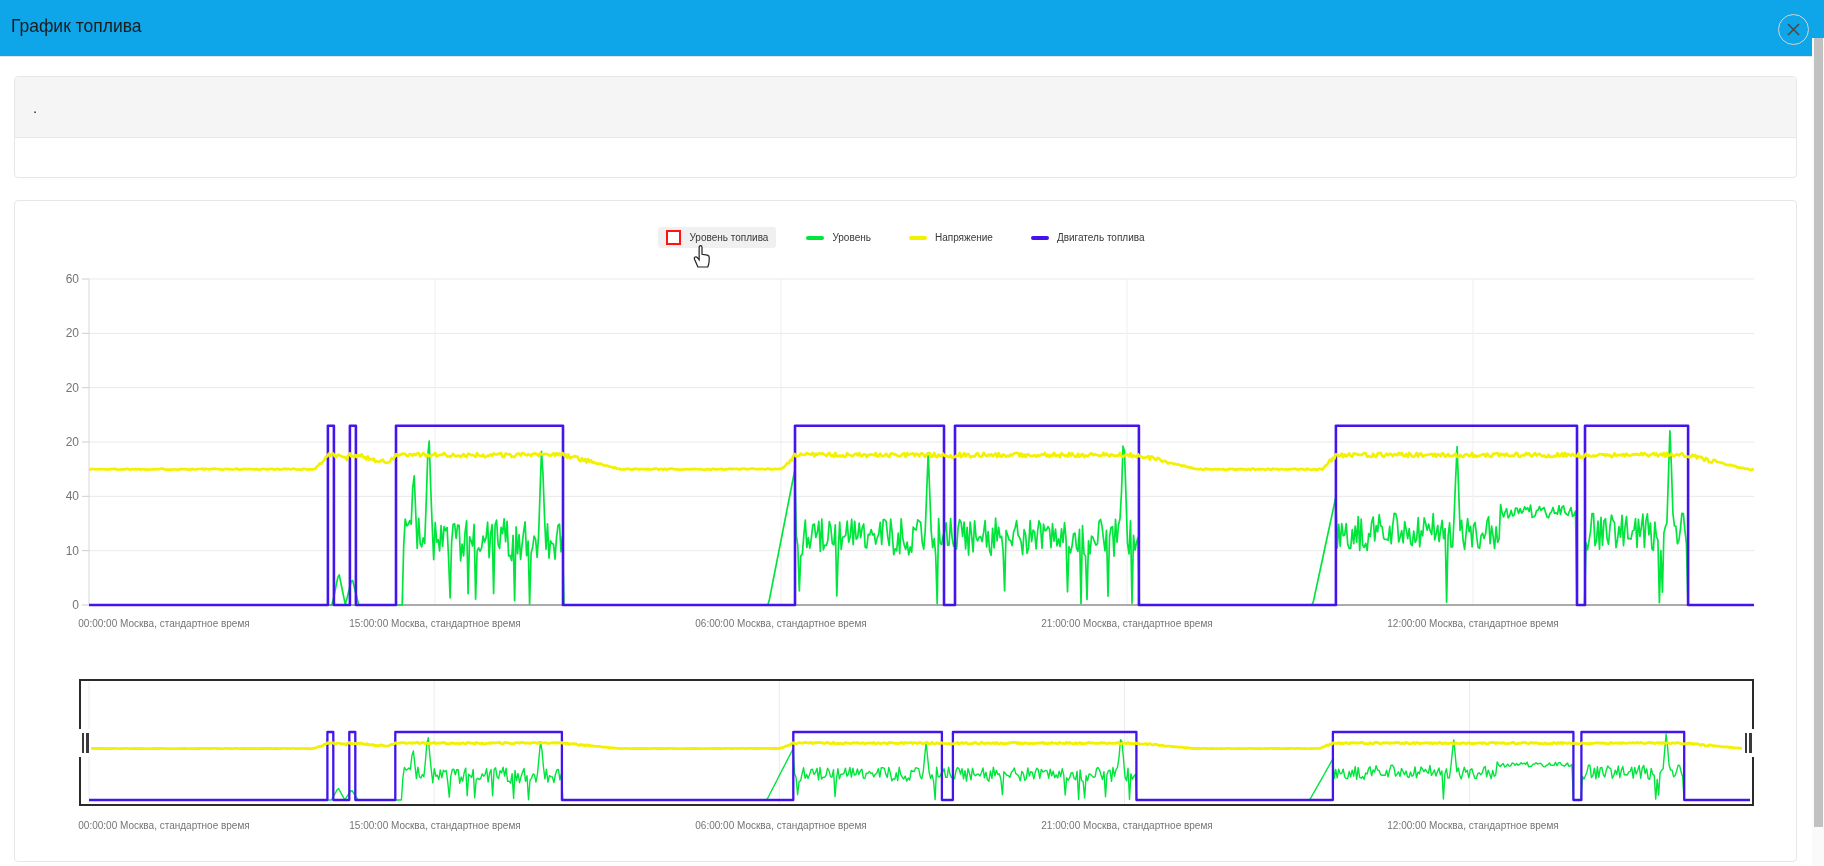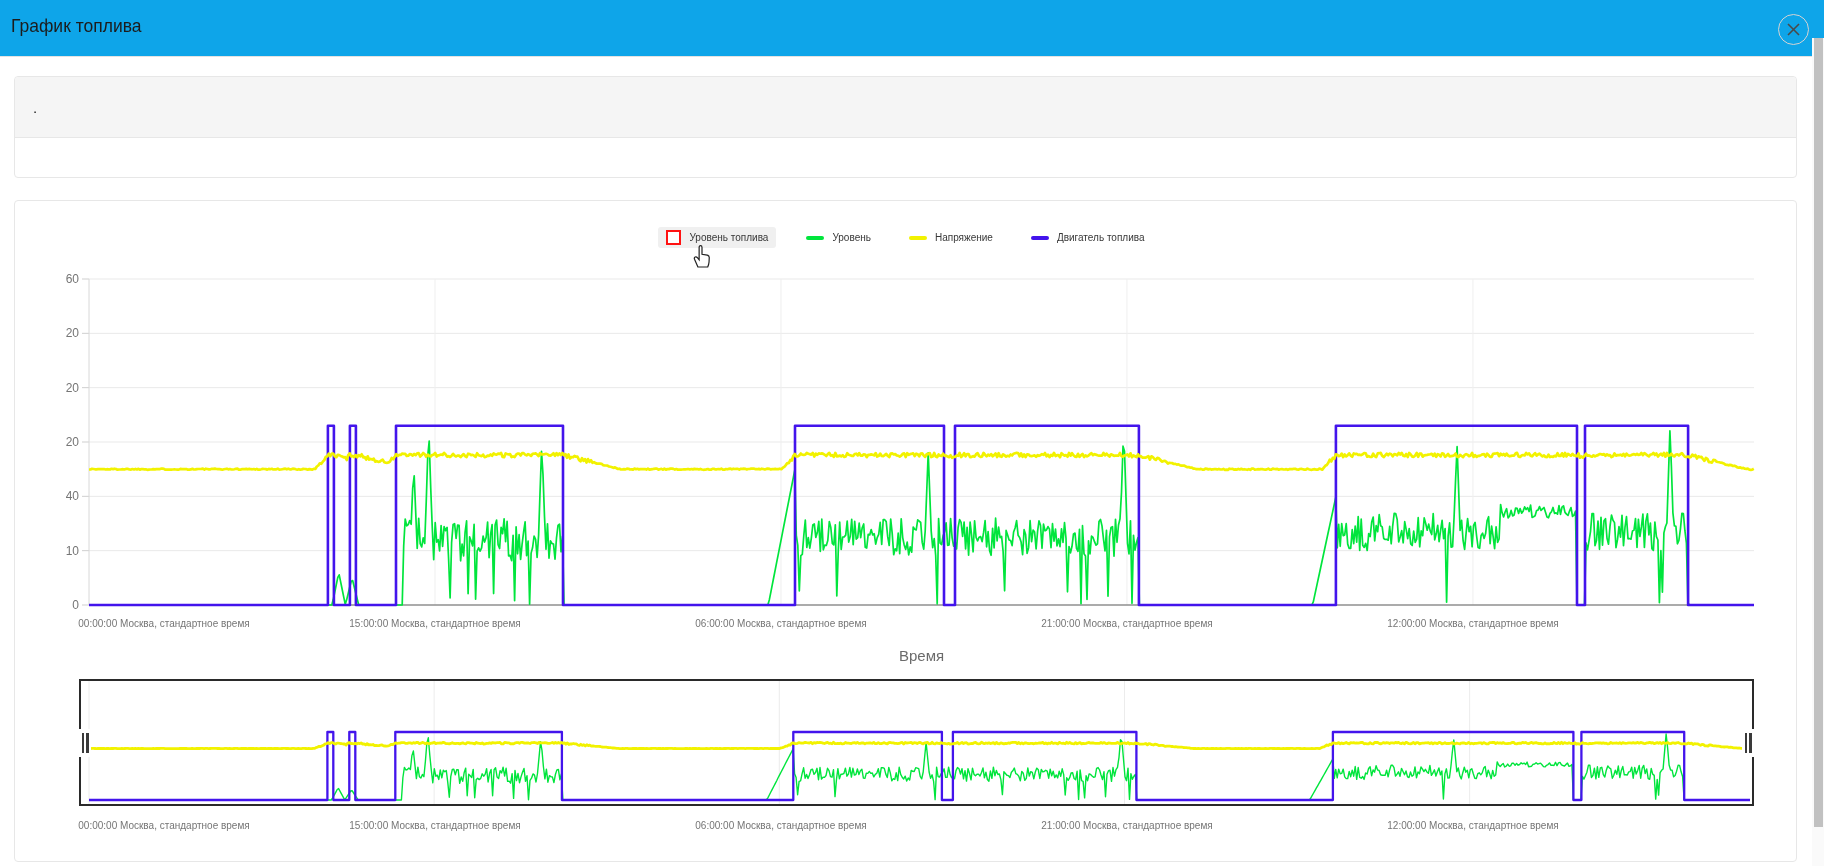--- a/index.html
+++ b/index.html
@@ -128,21 +128,20 @@
         <polyline fill="none" stroke="#4314ec" stroke-width="2.6" stroke-linejoin="round" points="0.0,334.0 238.9,334.0 238.9,154.7 244.9,154.7 244.9,334.0 260.9,334.0 260.9,154.7 266.9,154.7 266.9,334.0 307.0,334.0 307.0,154.7 474.0,154.7 474.0,334.0 706.0,334.0 706.0,154.7 855.0,154.7 855.0,334.0 866.0,334.0 866.0,154.7 1049.9,154.7 1049.9,334.0 1246.9,334.0 1246.9,154.7 1488.0,154.7 1488.0,334.0 1496.0,334.0 1496.0,154.7 1599.1,154.7 1599.1,334.0 1665.0,334.0"></polyline>
         <polyline fill="none" stroke="#f2f200" stroke-width="2.7" stroke-linejoin="round" points="0.0,198.5 1.5,198.5 3.0,197.8 4.5,198.0 6.0,198.3 7.5,198.3 9.0,198.1 10.5,198.1 12.0,198.1 13.5,198.1 15.0,198.0 16.5,198.5 18.0,198.2 19.5,198.3 21.0,198.5 22.5,197.8 24.0,198.1 25.5,197.7 27.0,198.0 28.5,198.7 30.0,198.5 31.5,198.5 33.0,198.2 34.5,198.4 36.0,198.3 37.5,197.9 39.0,197.9 40.5,198.5 42.0,198.6 43.5,198.0 45.0,198.5 46.5,197.9 48.0,198.5 49.5,197.8 50.9,198.7 52.4,198.1 53.9,198.2 55.4,198.3 56.9,198.4 58.4,198.8 59.9,198.6 61.4,198.5 62.9,198.4 64.4,198.1 65.9,198.4 67.4,198.1 68.9,198.2 70.4,198.2 71.9,197.7 73.4,197.6 74.9,197.9 76.4,198.7 77.9,198.6 79.4,198.5 80.9,198.6 82.4,198.6 83.9,198.5 85.4,198.4 86.9,198.5 88.4,198.6 89.9,198.6 91.4,197.9 92.9,198.1 94.4,198.1 95.9,198.0 97.4,198.1 98.9,198.7 100.4,198.6 101.9,198.4 103.4,197.8 104.9,198.5 106.4,198.4 107.9,198.1 109.4,198.0 110.9,198.0 112.4,197.9 113.9,197.7 115.4,198.6 116.9,197.7 118.4,198.0 119.9,198.4 121.4,198.3 122.9,197.8 124.4,197.8 125.9,197.6 127.4,198.0 128.9,198.1 130.4,198.2 131.9,198.4 133.4,198.7 134.9,198.3 136.4,198.0 137.9,197.7 139.4,198.4 140.9,198.0 142.4,198.5 143.9,198.5 145.4,198.2 146.9,197.8 148.4,197.7 149.8,198.7 151.3,198.7 152.8,198.2 154.3,198.0 155.8,198.1 157.3,197.9 158.8,198.3 160.3,197.9 161.8,198.2 163.3,198.3 164.8,198.0 166.3,198.6 167.8,197.9 169.3,198.7 170.8,198.6 172.3,198.3 173.8,197.9 175.3,198.0 176.8,198.1 178.3,198.6 179.8,197.9 181.3,198.2 182.8,197.8 184.3,198.5 185.8,198.3 187.3,198.3 188.8,197.7 190.3,198.6 191.8,198.5 193.3,198.2 194.8,197.9 196.3,197.7 197.8,198.3 199.3,197.7 200.8,198.3 202.3,198.3 203.8,197.7 205.3,197.8 206.8,198.3 208.3,198.7 209.8,198.2 211.3,198.6 212.8,198.4 214.3,197.9 215.8,198.0 217.3,198.2 218.8,198.7 220.3,198.1 221.8,198.4 223.3,198.7 224.8,197.8 226.3,198.0 227.8,195.5 229.3,194.5 230.8,192.3 232.3,192.8 233.8,190.7 235.3,189.1 236.8,185.7 238.3,185.4 239.8,182.6 241.3,185.0 242.8,182.6 244.3,182.5 245.8,185.4 247.3,186.2 248.8,183.8 250.2,184.1 251.7,184.9 253.2,185.5 254.7,186.4 256.2,186.1 257.7,189.0 259.2,184.2 260.7,182.4 262.2,185.5 263.7,184.9 265.2,186.1 266.7,184.1 268.2,186.3 269.7,184.1 271.2,185.3 272.7,183.3 274.2,186.4 275.7,186.0 277.2,188.6 278.7,185.3 280.2,188.6 281.7,187.9 283.2,188.6 284.7,187.6 286.2,190.6 287.7,190.1 289.2,190.8 290.7,190.6 292.2,189.5 293.7,188.6 295.2,191.2 296.7,191.6 298.2,191.8 299.7,191.4 301.2,190.3 302.7,187.0 304.2,188.2 305.7,185.8 307.2,183.1 308.7,185.0 310.2,183.9 311.7,183.9 313.2,182.6 314.7,182.8 316.2,182.9 317.7,184.8 319.2,184.7 320.7,183.2 322.2,183.4 323.7,184.6 325.2,183.0 326.7,184.1 328.2,182.4 329.7,182.2 331.2,185.5 332.7,184.1 334.2,182.0 335.7,183.2 337.2,185.8 338.7,183.6 340.2,185.0 341.7,185.5 343.2,184.0 344.7,183.6 346.2,181.9 347.7,185.6 349.2,184.3 350.6,184.1 352.1,183.5 353.6,183.9 355.1,181.9 356.6,183.4 358.1,185.6 359.6,185.2 361.1,186.0 362.6,184.7 364.1,182.9 365.6,184.6 367.1,185.5 368.6,184.5 370.1,184.7 371.6,186.1 373.1,184.5 374.6,183.1 376.1,185.1 377.6,186.0 379.1,182.7 380.6,183.0 382.1,184.1 383.6,183.8 385.1,184.7 386.6,185.9 388.1,182.2 389.6,184.2 391.1,184.7 392.6,185.2 394.1,183.6 395.6,186.2 397.1,185.8 398.6,184.6 400.1,184.8 401.6,183.4 403.1,184.8 404.6,182.5 406.1,183.4 407.6,183.6 409.1,182.7 410.6,182.9 412.1,182.0 413.6,186.0 415.1,186.2 416.6,182.5 418.1,183.0 419.6,183.4 421.1,183.2 422.6,186.0 424.1,185.4 425.6,186.1 427.1,183.7 428.6,182.7 430.1,182.6 431.6,184.5 433.1,182.2 434.6,182.1 436.1,183.6 437.6,184.3 439.1,183.2 440.6,183.8 442.1,184.9 443.6,182.9 445.1,182.7 446.6,182.4 448.1,183.5 449.6,185.1 451.0,182.2 452.5,183.3 454.0,183.3 455.5,183.1 457.0,182.8 458.5,183.2 460.0,184.4 461.5,184.7 463.0,183.6 464.5,182.3 466.0,184.8 467.5,182.1 469.0,184.2 470.5,182.4 472.0,184.1 473.5,182.0 475.0,184.4 476.5,183.2 478.0,186.8 479.5,183.5 481.0,187.6 482.5,186.0 484.0,186.3 485.5,184.9 487.0,185.7 488.5,185.7 490.0,188.9 491.5,190.3 493.0,187.2 494.5,189.9 496.0,188.1 497.5,191.5 499.0,188.1 500.5,190.8 502.0,189.3 503.5,191.8 505.0,191.1 506.5,192.1 508.0,192.6 509.5,192.7 511.0,192.6 512.5,192.8 514.0,194.1 515.5,194.5 517.0,194.5 518.5,194.6 520.0,195.5 521.5,195.8 523.0,196.2 524.5,196.9 526.0,196.4 527.5,197.2 529.0,198.0 530.5,197.7 532.0,198.5 533.5,198.4 535.0,198.2 536.5,198.4 538.0,197.7 539.5,197.8 541.0,198.5 542.5,198.4 544.0,198.7 545.5,197.6 547.0,198.2 548.5,197.8 549.9,198.4 551.4,198.1 552.9,198.2 554.4,198.2 555.9,198.0 557.4,198.6 558.9,197.7 560.4,198.7 561.9,198.4 563.4,198.2 564.9,197.8 566.4,197.7 567.9,197.7 569.4,198.6 570.9,198.2 572.4,197.8 573.9,198.7 575.4,197.6 576.9,198.6 578.4,198.1 579.9,198.1 581.4,197.6 582.9,197.6 584.4,197.9 585.9,198.6 587.4,198.0 588.9,198.7 590.4,198.5 591.9,198.7 593.4,198.5 594.9,198.4 596.4,198.3 597.9,198.2 599.4,198.0 600.9,198.5 602.4,198.0 603.9,198.4 605.4,197.9 606.9,198.1 608.4,198.0 609.9,198.5 611.4,197.9 612.9,198.5 614.4,198.8 615.9,198.7 617.4,198.4 618.9,198.0 620.4,198.7 621.9,198.7 623.4,197.9 624.9,197.8 626.4,198.4 627.9,198.3 629.4,198.0 630.9,198.3 632.4,197.7 633.9,198.6 635.4,198.7 636.9,198.0 638.4,198.3 639.9,197.9 641.4,197.6 642.9,198.3 644.4,197.7 645.9,198.0 647.4,197.8 648.9,197.9 650.3,198.6 651.8,197.8 653.3,197.8 654.8,197.7 656.3,197.8 657.8,198.4 659.3,198.0 660.8,197.9 662.3,197.7 663.8,197.7 665.3,197.7 666.8,198.2 668.3,198.2 669.8,197.9 671.3,198.4 672.8,197.7 674.3,198.0 675.8,198.5 677.3,197.9 678.8,197.6 680.3,197.8 681.8,198.4 683.3,198.2 684.8,198.1 686.3,197.9 687.8,198.2 689.3,198.1 690.8,197.7 692.3,198.2 693.8,196.7 695.3,195.9 696.8,194.1 698.3,192.0 699.8,192.1 701.3,189.0 702.8,189.5 704.3,184.8 705.8,183.0 707.3,185.5 708.8,185.3 710.3,184.4 711.8,182.5 713.3,183.7 714.8,183.9 716.3,183.7 717.8,182.0 719.3,182.8 720.8,183.1 722.3,183.6 723.8,181.9 725.3,185.5 726.8,182.6 728.3,183.9 729.8,182.4 731.3,182.7 732.8,182.4 734.3,182.9 735.8,183.8 737.3,185.0 738.8,183.1 740.3,181.9 741.8,184.6 743.3,184.2 744.8,185.9 746.3,181.9 747.8,185.4 749.3,185.2 750.7,184.5 752.2,185.4 753.7,184.2 755.2,186.0 756.7,185.5 758.2,182.2 759.7,183.8 761.2,184.2 762.7,184.8 764.2,184.9 765.7,183.0 767.2,182.7 768.7,184.4 770.2,182.1 771.7,184.7 773.2,184.6 774.7,183.4 776.2,183.5 777.7,186.2 779.2,183.8 780.7,183.9 782.2,183.4 783.7,183.7 785.2,184.4 786.7,182.1 788.2,185.6 789.7,184.9 791.2,182.6 792.7,184.9 794.2,185.1 795.7,184.1 797.2,182.9 798.7,184.8 800.2,186.1 801.7,182.6 803.2,182.4 804.7,183.5 806.2,183.0 807.7,184.4 809.2,184.7 810.7,185.6 812.2,184.6 813.7,182.8 815.2,182.4 816.7,186.1 818.2,182.2 819.7,183.9 821.2,183.1 822.7,182.7 824.2,182.3 825.7,185.0 827.2,182.7 828.7,183.2 830.2,185.3 831.7,182.6 833.2,182.4 834.7,184.5 836.2,185.9 837.7,183.2 839.2,183.1 840.7,182.1 842.2,186.0 843.7,185.5 845.2,181.9 846.7,185.6 848.2,186.2 849.6,183.5 851.1,184.7 852.6,184.9 854.1,182.7 855.6,184.8 857.1,184.7 858.6,185.6 860.1,186.2 861.6,184.3 863.1,186.9 864.6,185.9 866.1,186.0 867.6,184.5 869.1,184.8 870.6,182.0 872.1,186.1 873.6,184.5 875.1,182.2 876.6,185.3 878.1,183.1 879.6,183.0 881.1,186.2 882.6,185.9 884.1,185.1 885.6,185.6 887.1,183.2 888.6,182.2 890.1,185.0 891.6,186.0 893.1,185.4 894.6,181.9 896.1,183.9 897.6,185.4 899.1,183.7 900.6,184.7 902.1,183.1 903.6,185.3 905.1,184.1 906.6,182.5 908.1,186.0 909.6,182.2 911.1,185.3 912.6,185.8 914.1,183.3 915.6,184.4 917.1,185.6 918.6,184.8 920.1,185.3 921.6,183.5 923.1,184.5 924.6,182.7 926.1,182.2 927.6,181.9 929.1,182.0 930.6,185.3 932.1,182.4 933.6,185.8 935.1,183.5 936.6,186.1 938.1,183.3 939.6,183.6 941.1,185.0 942.6,185.2 944.1,184.8 945.6,184.4 947.1,185.9 948.6,184.1 950.0,184.8 951.5,184.2 953.0,183.2 954.5,183.8 956.0,182.0 957.5,185.3 959.0,183.7 960.5,186.1 962.0,184.0 963.5,184.9 965.0,181.9 966.5,185.0 968.0,184.2 969.5,184.2 971.0,186.2 972.5,182.2 974.0,183.7 975.5,184.7 977.0,184.1 978.5,185.7 980.0,181.9 981.5,184.7 983.0,182.2 984.5,184.3 986.0,185.6 987.5,185.9 989.0,182.8 990.5,185.9 992.0,184.3 993.5,182.9 995.0,186.0 996.5,184.4 998.0,185.4 999.5,184.6 1001.0,183.2 1002.5,182.2 1004.0,184.2 1005.5,183.2 1007.0,183.6 1008.5,184.3 1010.0,184.6 1011.5,184.6 1013.0,184.6 1014.5,182.0 1016.0,184.4 1017.5,182.6 1019.0,184.3 1020.5,185.6 1022.0,183.3 1023.5,184.0 1025.0,184.8 1026.5,184.7 1028.0,184.7 1029.5,184.6 1031.0,182.0 1032.5,185.1 1034.0,185.8 1035.5,184.5 1037.0,184.1 1038.5,183.5 1040.0,185.5 1041.5,182.3 1043.0,186.2 1044.5,184.4 1046.0,185.2 1047.5,186.0 1049.0,183.3 1050.4,185.4 1051.9,185.1 1053.4,186.7 1054.9,186.5 1056.4,186.7 1057.9,186.0 1059.4,185.1 1060.9,188.6 1062.4,185.3 1063.9,186.1 1065.4,188.0 1066.9,188.9 1068.4,186.9 1069.9,187.3 1071.4,189.0 1072.9,190.7 1074.4,190.1 1075.9,189.8 1077.4,190.9 1078.9,192.6 1080.4,191.8 1081.9,192.0 1083.4,192.2 1084.9,193.0 1086.4,192.9 1087.9,193.6 1089.4,193.3 1090.9,194.2 1092.4,194.7 1093.9,194.5 1095.4,194.6 1096.9,195.6 1098.4,196.2 1099.9,196.1 1101.4,196.7 1102.9,196.6 1104.4,197.7 1105.9,197.7 1107.4,198.1 1108.9,198.0 1110.4,198.3 1111.9,197.9 1113.4,198.6 1114.9,198.7 1116.4,197.6 1117.9,197.9 1119.4,198.4 1120.9,198.0 1122.4,198.6 1123.9,198.3 1125.4,198.2 1126.9,198.1 1128.4,198.5 1129.9,197.9 1131.4,198.5 1132.9,198.5 1134.4,197.9 1135.9,198.8 1137.4,198.7 1138.9,198.8 1140.4,197.7 1141.9,198.0 1143.4,197.8 1144.9,198.6 1146.4,198.4 1147.9,198.7 1149.3,197.9 1150.8,198.5 1152.3,197.8 1153.8,198.5 1155.3,198.2 1156.8,198.5 1158.3,198.8 1159.8,198.1 1161.3,198.8 1162.8,197.7 1164.3,197.7 1165.8,198.6 1167.3,198.5 1168.8,198.2 1170.3,198.4 1171.8,198.1 1173.3,198.1 1174.8,198.5 1176.3,198.7 1177.8,198.4 1179.3,197.7 1180.8,198.6 1182.3,198.6 1183.8,197.6 1185.3,198.0 1186.8,198.1 1188.3,197.9 1189.8,198.7 1191.3,198.3 1192.8,198.0 1194.3,198.4 1195.8,198.5 1197.3,198.1 1198.8,198.8 1200.3,198.2 1201.8,198.0 1203.3,198.2 1204.8,197.8 1206.3,197.8 1207.8,198.5 1209.3,198.7 1210.8,198.0 1212.3,197.9 1213.8,198.2 1215.3,198.6 1216.8,198.6 1218.3,197.6 1219.8,198.3 1221.3,198.6 1222.8,198.8 1224.3,198.4 1225.8,198.2 1227.3,198.6 1228.8,198.6 1230.3,197.6 1231.8,198.0 1233.3,198.7 1234.8,196.6 1236.3,194.8 1237.8,194.0 1239.3,191.8 1240.8,188.6 1242.3,190.5 1243.8,186.8 1245.3,187.9 1246.8,183.3 1248.3,183.7 1249.7,185.1 1251.2,184.8 1252.7,182.6 1254.2,186.1 1255.7,183.5 1257.2,185.4 1258.7,184.2 1260.2,182.4 1261.7,184.6 1263.2,185.7 1264.7,182.5 1266.2,183.1 1267.7,182.8 1269.2,183.8 1270.7,183.7 1272.2,184.1 1273.7,183.3 1275.2,182.0 1276.7,182.4 1278.2,185.7 1279.7,185.0 1281.2,186.0 1282.7,185.8 1284.2,182.7 1285.7,185.2 1287.2,186.1 1288.7,182.4 1290.2,182.2 1291.7,181.9 1293.2,184.8 1294.7,186.1 1296.2,184.3 1297.7,182.7 1299.2,184.2 1300.7,182.6 1302.2,183.3 1303.7,185.3 1305.2,183.2 1306.7,183.4 1308.2,184.3 1309.7,182.0 1311.2,183.5 1312.7,182.0 1314.2,184.7 1315.7,185.2 1317.2,183.0 1318.7,186.0 1320.2,181.9 1321.7,183.4 1323.2,185.6 1324.7,185.8 1326.2,184.5 1327.7,182.0 1329.2,185.8 1330.7,182.6 1332.2,182.7 1333.7,185.7 1335.2,184.3 1336.7,184.1 1338.2,183.9 1339.7,183.5 1341.2,183.3 1342.7,182.8 1344.2,184.9 1345.7,182.7 1347.2,185.9 1348.7,183.2 1350.1,183.8 1351.6,185.4 1353.1,182.4 1354.6,182.8 1356.1,185.8 1357.6,184.7 1359.1,183.0 1360.6,185.4 1362.1,185.1 1363.6,184.9 1365.1,184.3 1366.6,182.5 1368.1,185.8 1369.6,185.9 1371.1,183.9 1372.6,185.0 1374.1,186.1 1375.6,183.9 1377.1,183.2 1378.6,183.7 1380.1,185.2 1381.6,184.5 1383.1,182.0 1384.6,185.9 1386.1,184.1 1387.6,185.8 1389.1,184.8 1390.6,184.8 1392.1,184.1 1393.6,183.3 1395.1,183.2 1396.6,185.5 1398.1,182.7 1399.6,184.2 1401.1,186.0 1402.6,185.8 1404.1,182.8 1405.6,182.6 1407.1,182.5 1408.6,182.1 1410.1,185.2 1411.6,182.7 1413.1,184.1 1414.6,183.0 1416.1,184.7 1417.6,182.6 1419.1,184.6 1420.6,185.3 1422.1,184.9 1423.6,184.5 1425.1,184.6 1426.6,182.4 1428.1,181.9 1429.6,185.5 1431.1,186.0 1432.6,184.6 1434.1,184.0 1435.6,184.5 1437.1,182.0 1438.6,183.4 1440.1,182.4 1441.6,184.7 1443.1,185.4 1444.6,183.7 1446.1,182.1 1447.6,184.6 1449.0,183.5 1450.5,182.6 1452.0,184.2 1453.5,185.4 1455.0,184.4 1456.5,186.0 1458.0,186.1 1459.5,183.6 1461.0,186.1 1462.5,185.5 1464.0,185.9 1465.5,184.8 1467.0,185.4 1468.5,182.2 1470.0,184.8 1471.5,185.0 1473.0,182.3 1474.5,185.5 1476.0,181.9 1477.5,185.4 1479.0,182.9 1480.5,183.9 1482.0,184.7 1483.5,182.9 1485.0,184.5 1486.5,184.7 1488.0,185.3 1489.5,182.5 1491.0,186.7 1492.5,185.4 1494.0,186.7 1495.5,185.0 1497.0,182.7 1498.5,184.7 1500.0,184.4 1501.5,185.2 1503.0,185.7 1504.5,184.3 1506.0,185.4 1507.5,184.6 1509.0,184.1 1510.5,183.1 1512.0,183.2 1513.5,183.6 1515.0,183.1 1516.5,184.8 1518.0,183.3 1519.5,184.4 1521.0,184.1 1522.5,186.1 1524.0,185.4 1525.5,182.4 1527.0,184.6 1528.5,184.1 1530.0,184.1 1531.5,183.7 1533.0,184.7 1534.5,182.9 1536.0,185.4 1537.5,182.6 1539.0,184.2 1540.5,184.6 1542.0,184.2 1543.5,183.5 1545.0,183.1 1546.5,183.9 1548.0,182.8 1549.4,183.9 1550.9,183.7 1552.4,182.0 1553.9,184.1 1555.4,182.2 1556.9,183.2 1558.4,184.4 1559.9,185.4 1561.4,183.5 1562.9,183.4 1564.4,181.9 1565.9,184.0 1567.4,182.5 1568.9,185.5 1570.4,183.9 1571.9,182.7 1573.4,184.5 1574.9,182.0 1576.4,185.7 1577.9,182.0 1579.4,184.8 1580.9,184.3 1582.4,182.7 1583.9,184.8 1585.4,185.4 1586.9,183.5 1588.4,183.4 1589.9,184.5 1591.4,183.2 1592.9,182.2 1594.4,184.1 1595.9,185.8 1597.4,186.1 1598.9,185.5 1600.4,186.4 1601.9,185.9 1603.4,183.6 1604.9,185.2 1606.4,184.0 1607.9,187.6 1609.4,185.3 1610.9,186.1 1612.4,185.8 1613.9,188.0 1615.4,189.8 1616.9,187.0 1618.4,187.9 1619.9,191.1 1621.4,191.2 1622.9,191.6 1624.4,188.9 1625.9,189.0 1627.4,190.6 1628.9,191.0 1630.4,191.3 1631.9,191.7 1633.4,191.9 1634.9,192.5 1636.4,193.6 1637.9,193.8 1639.4,194.3 1640.9,193.9 1642.4,194.1 1643.9,195.0 1645.4,194.7 1646.9,195.3 1648.4,196.4 1649.8,196.6 1651.3,196.4 1652.8,197.2 1654.3,196.9 1655.8,197.7 1657.3,197.8 1658.8,197.7 1660.3,198.6 1661.8,198.8 1663.3,198.6 1664.8,197.8"></polyline>
       </svg>
 
     <div class="xlab" style="left:-1px;top:414px">00:00:00 Москва, стандартное время</div>
     <div class="xlab" style="left:270px;top:414px">15:00:00 Москва, стандартное время</div>
     <div class="xlab" style="left:616px;top:414px">06:00:00 Москва, стандартное время</div>
     <div class="xlab" style="left:962px;top:414px">21:00:00 Москва, стандартное время</div>
     <div class="xlab" style="left:1308px;top:414px">12:00:00 Москва, стандартное время</div>
 
-    <div class="xtitle">Время</div>
 
     <div class="navframe">
       <svg id="navsvg" width="1671" height="123">
           <line x1="8" x2="8" y1="0" y2="123" stroke="#ececec"></line>
           <line x1="353.1558" x2="353.1558" y1="0" y2="123" stroke="#ececec"></line>
           <line x1="698.3116" x2="698.3116" y1="0" y2="123" stroke="#ececec"></line>
           <line x1="1043.4674" x2="1043.4674" y1="0" y2="123" stroke="#ececec"></line>
           <line x1="1388.6232" x2="1388.6232" y1="0" y2="123" stroke="#ececec"></line>
           <polyline fill="none" stroke="#00e53c" stroke-width="1.4" stroke-linejoin="round" points="8.0,119.0 9.5,119.0 11.0,119.0 12.5,119.0 14.0,119.0 15.5,119.0 17.0,119.0 18.5,119.0 20.0,119.0 21.5,119.0 22.9,119.0 24.4,119.0 25.9,119.0 27.4,119.0 28.9,119.0 30.4,119.0 31.9,119.0 33.4,119.0 34.9,119.0 36.4,119.0 37.9,119.0 39.4,119.0 40.9,119.0 42.4,119.0 43.9,119.0 45.4,119.0 46.9,119.0 48.4,119.0 49.9,119.0 51.4,119.0 52.8,119.0 54.3,119.0 55.8,119.0 57.3,119.0 58.8,119.0 60.3,119.0 61.8,119.0 63.3,119.0 64.8,119.0 66.3,119.0 67.8,119.0 69.3,119.0 70.8,119.0 72.3,119.0 73.8,119.0 75.3,119.0 76.8,119.0 78.3,119.0 79.8,119.0 81.3,119.0 82.7,119.0 84.2,119.0 85.7,119.0 87.2,119.0 88.7,119.0 90.2,119.0 91.7,119.0 93.2,119.0 94.7,119.0 96.2,119.0 97.7,119.0 99.2,119.0 100.7,119.0 102.2,119.0 103.7,119.0 105.2,119.0 106.7,119.0 108.2,119.0 109.7,119.0 111.1,119.0 112.6,119.0 114.1,119.0 115.6,119.0 117.1,119.0 118.6,119.0 120.1,119.0 121.6,119.0 123.1,119.0 124.6,119.0 126.1,119.0 127.6,119.0 129.1,119.0 130.6,119.0 132.1,119.0 133.6,119.0 135.1,119.0 136.6,119.0 138.1,119.0 139.6,119.0 141.0,119.0 142.5,119.0 144.0,119.0 145.5,119.0 147.0,119.0 148.5,119.0 150.0,119.0 151.5,119.0 153.0,119.0 154.5,119.0 156.0,119.0 157.5,119.0 159.0,119.0 160.5,119.0 162.0,119.0 163.5,119.0 165.0,119.0 166.5,119.0 168.0,119.0 169.4,119.0 170.9,119.0 172.4,119.0 173.9,119.0 175.4,119.0 176.9,119.0 178.4,119.0 179.9,119.0 181.4,119.0 182.9,119.0 184.4,119.0 185.9,119.0 187.4,119.0 188.9,119.0 190.4,119.0 191.9,119.0 193.4,119.0 194.9,119.0 196.4,119.0 197.9,119.0 199.3,119.0 200.8,119.0 202.3,119.0 203.8,119.0 205.3,119.0 206.8,119.0 208.3,119.0 209.8,119.0 211.3,119.0 212.8,119.0 214.3,119.0 215.8,119.0 217.3,119.0 218.8,119.0 220.3,119.0 221.8,119.0 223.3,119.0 224.8,119.0 226.3,119.0 227.8,119.0 229.2,119.0 230.7,119.0 232.2,119.0 233.7,119.0 235.2,119.0 236.7,119.0 238.2,119.0 239.7,119.0 241.2,119.0 242.7,119.0 244.2,119.0 245.7,119.0 247.2,119.0 248.7,119.0 250.2,119.0 251.7,116.8 253.2,114.1 254.7,111.3 256.2,108.5 257.6,107.6 259.1,110.3 260.6,113.1 262.1,115.9 263.6,118.7 265.1,116.9 266.6,114.6 268.1,112.3 269.6,110.0 271.1,109.7 272.6,112.0 274.1,114.4 275.6,116.7 277.1,119.0 278.6,119.0 280.1,119.0 281.6,119.0 283.1,119.0 284.6,119.0 286.1,119.0 287.5,119.0 289.0,119.0 290.5,119.0 292.0,119.0 293.5,119.0 295.0,119.0 296.5,119.0 298.0,119.0 299.5,119.0 301.0,119.0 302.5,119.0 304.0,119.0 305.5,119.0 307.0,119.0 308.5,119.0 310.0,119.0 311.5,119.0 313.0,119.0 314.5,119.0 315.9,119.0 317.4,119.0 318.9,119.0 320.4,119.0 321.9,96.5 323.4,86.4 324.9,89.0 326.4,88.5 327.9,87.0 329.4,88.4 330.9,74.6 332.4,70.0 333.9,83.8 335.4,97.6 336.9,86.2 338.4,95.7 339.9,97.0 341.4,93.5 342.9,95.7 344.4,80.2 345.8,62.7 347.3,56.8 348.8,74.3 350.3,89.1 351.8,101.8 353.3,87.7 354.8,95.2 356.3,94.2 357.8,98.5 359.3,88.9 360.8,96.8 362.3,89.3 363.8,90.8 365.3,89.6 366.8,101.6 368.3,116.3 369.8,95.3 371.3,88.5 372.8,88.2 374.3,93.8 375.7,88.7 377.2,88.8 378.7,102.3 380.2,95.9 381.7,100.4 383.2,91.4 384.7,87.1 386.2,114.7 387.7,93.2 389.2,94.7 390.7,96.6 392.2,88.4 393.7,116.8 395.2,98.6 396.7,97.3 398.2,98.6 399.7,97.4 401.2,92.8 402.7,95.2 404.1,93.4 405.6,87.6 407.1,101.0 408.6,92.3 410.1,88.5 411.6,114.7 413.1,88.7 414.6,86.8 416.1,96.1 417.6,97.6 419.1,89.6 420.6,92.0 422.1,86.3 423.6,95.0 425.1,87.3 426.6,100.4 428.1,100.2 429.6,102.2 431.1,92.6 432.6,117.4 434.0,89.4 435.5,99.6 437.0,92.4 438.5,101.7 440.0,95.9 441.5,91.3 443.0,87.4 444.5,100.3 446.0,94.7 447.5,118.7 449.0,99.3 450.5,97.2 452.0,92.9 453.5,94.1 455.0,101.0 456.5,92.5 458.0,76.6 459.5,60.7 461.0,69.6 462.4,85.5 463.9,97.9 465.4,88.2 466.9,101.2 468.4,94.7 469.9,95.7 471.4,95.9 472.9,101.6 474.4,93.5 475.9,88.9 477.4,88.4 478.9,98.8 480.4,93.0 481.9,119.0 483.4,119.0 484.9,119.0 486.4,119.0 487.9,119.0 489.4,119.0 490.9,119.0 492.3,119.0 493.8,119.0 495.3,119.0 496.8,119.0 498.3,119.0 499.8,119.0 501.3,119.0 502.8,119.0 504.3,119.0 505.8,119.0 507.3,119.0 508.8,119.0 510.3,119.0 511.8,119.0 513.3,119.0 514.8,119.0 516.3,119.0 517.8,119.0 519.3,119.0 520.8,119.0 522.2,119.0 523.7,119.0 525.2,119.0 526.7,119.0 528.2,119.0 529.7,119.0 531.2,119.0 532.7,119.0 534.2,119.0 535.7,119.0 537.2,119.0 538.7,119.0 540.2,119.0 541.7,119.0 543.2,119.0 544.7,119.0 546.2,119.0 547.7,119.0 549.2,119.0 550.6,119.0 552.1,119.0 553.6,119.0 555.1,119.0 556.6,119.0 558.1,119.0 559.6,119.0 561.1,119.0 562.6,119.0 564.1,119.0 565.6,119.0 567.1,119.0 568.6,119.0 570.1,119.0 571.6,119.0 573.1,119.0 574.6,119.0 576.1,119.0 577.6,119.0 579.1,119.0 580.5,119.0 582.0,119.0 583.5,119.0 585.0,119.0 586.5,119.0 588.0,119.0 589.5,119.0 591.0,119.0 592.5,119.0 594.0,119.0 595.5,119.0 597.0,119.0 598.5,119.0 600.0,119.0 601.5,119.0 603.0,119.0 604.5,119.0 606.0,119.0 607.5,119.0 608.9,119.0 610.4,119.0 611.9,119.0 613.4,119.0 614.9,119.0 616.4,119.0 617.9,119.0 619.4,119.0 620.9,119.0 622.4,119.0 623.9,119.0 625.4,119.0 626.9,119.0 628.4,119.0 629.9,119.0 631.4,119.0 632.9,119.0 634.4,119.0 635.9,119.0 637.4,119.0 638.8,119.0 640.3,119.0 641.8,119.0 643.3,119.0 644.8,119.0 646.3,119.0 647.8,119.0 649.3,119.0 650.8,119.0 652.3,119.0 653.8,119.0 655.3,119.0 656.8,119.0 658.3,119.0 659.8,119.0 661.3,119.0 662.8,119.0 664.3,119.0 665.8,119.0 667.3,119.0 668.7,119.0 670.2,119.0 671.7,119.0 673.2,119.0 674.7,119.0 676.2,119.0 677.7,119.0 679.2,119.0 680.7,119.0 682.2,119.0 683.7,119.0 685.2,119.0 686.7,117.1 688.2,114.2 689.7,111.3 691.2,108.4 692.7,105.5 694.2,102.6 695.7,99.7 697.1,96.8 698.6,93.9 700.1,91.0 701.6,88.1 703.1,85.2 704.6,82.3 706.1,79.4 707.6,76.5 709.1,73.6 710.6,70.7 712.1,67.8 713.6,92.7 715.1,96.4 716.6,113.7 718.1,100.3 719.6,99.8 721.1,92.7 722.6,86.8 724.1,97.2 725.6,93.4 727.0,97.5 728.5,93.7 730.0,88.7 731.5,88.3 733.0,93.4 734.5,91.5 736.0,87.3 737.5,98.7 739.0,86.5 740.5,98.1 742.0,96.3 743.5,96.4 745.0,94.5 746.5,87.3 748.0,89.6 749.5,95.6 751.0,96.2 752.5,88.6 754.0,115.6 755.5,98.1 756.9,87.6 758.4,97.9 759.9,93.2 761.4,93.2 762.9,92.5 764.4,87.2 765.9,95.2 767.4,93.0 768.9,86.5 770.4,96.1 771.9,87.3 773.4,94.0 774.9,93.5 776.4,88.0 777.9,93.5 779.4,89.7 780.9,88.3 782.4,97.1 783.9,97.4 785.3,92.2 786.8,92.4 788.3,90.4 789.8,92.4 791.3,92.0 792.8,95.9 794.3,93.4 795.8,92.2 797.3,87.6 798.8,96.1 800.3,86.6 801.8,86.7 803.3,87.4 804.8,93.1 806.3,96.5 807.8,86.4 809.3,91.9 810.8,99.9 812.3,97.7 813.8,98.5 815.2,91.8 816.7,99.6 818.2,86.3 819.7,93.4 821.2,96.3 822.7,97.9 824.2,95.2 825.7,100.0 827.2,97.0 828.7,99.0 830.2,89.4 831.7,90.3 833.2,90.5 834.7,86.7 836.2,87.2 837.7,87.7 839.2,95.3 840.7,97.8 842.2,91.0 843.6,76.2 845.1,61.3 846.6,76.2 848.1,91.0 849.6,97.3 851.1,93.8 852.6,100.3 854.1,118.6 855.6,86.2 857.1,95.6 858.6,96.1 860.1,92.8 861.6,91.2 863.1,87.8 864.6,96.4 866.1,96.3 867.6,86.2 869.1,93.4 870.6,96.7 872.1,95.0 873.5,97.8 875.0,89.6 876.5,86.6 878.0,87.7 879.5,93.0 881.0,87.6 882.5,97.8 884.0,89.6 885.5,100.1 887.0,87.6 888.5,92.5 890.0,98.8 891.5,87.1 893.0,93.4 894.5,94.7 896.0,93.3 897.5,93.1 899.0,95.0 900.5,91.5 902.0,87.0 903.4,96.9 904.9,91.2 906.4,98.5 907.9,100.2 909.4,90.0 910.9,97.4 912.4,86.1 913.9,94.7 915.4,89.4 916.9,93.5 918.4,93.0 919.9,98.6 921.4,113.6 922.9,90.7 924.4,92.5 925.9,94.3 927.4,94.6 928.9,96.5 930.4,91.3 931.8,89.8 933.3,87.0 934.8,92.6 936.3,93.4 937.8,95.2 939.3,99.9 940.8,90.4 942.3,92.3 943.8,99.4 945.3,97.4 946.8,87.0 948.3,95.0 949.8,90.6 951.3,91.3 952.8,97.8 954.3,91.0 955.8,87.1 957.3,88.8 958.8,97.5 960.3,88.4 961.7,90.9 963.2,90.5 964.7,89.3 966.2,90.2 967.7,97.2 969.2,88.2 970.7,94.8 972.2,90.2 973.7,96.6 975.2,93.9 976.7,96.9 978.2,90.1 979.7,95.3 981.2,87.8 982.7,93.7 984.2,114.0 985.7,96.8 987.2,99.3 988.7,96.7 990.1,92.0 991.6,91.7 993.1,97.5 994.6,98.7 996.1,90.3 997.6,118.5 999.1,88.9 1000.6,99.6 1002.1,100.4 1003.6,116.9 1005.1,94.7 1006.6,99.7 1008.1,92.9 1009.6,93.4 1011.1,95.0 1012.6,96.3 1014.1,95.8 1015.6,87.4 1017.1,86.6 1018.6,89.0 1020.0,94.0 1021.5,98.5 1023.0,90.7 1024.5,115.7 1026.0,93.2 1027.5,89.7 1029.0,89.3 1030.5,100.4 1032.0,86.5 1033.5,95.2 1035.0,88.7 1036.5,86.3 1038.0,76.3 1039.5,58.8 1041.0,60.7 1042.5,78.2 1044.0,95.7 1045.5,99.7 1047.0,87.1 1048.5,118.4 1049.9,92.6 1051.4,98.2 1052.9,95.3 1054.4,93.4 1055.9,119.0 1057.4,119.0 1058.9,119.0 1060.4,119.0 1061.9,119.0 1063.4,119.0 1064.9,119.0 1066.4,119.0 1067.9,119.0 1069.4,119.0 1070.9,119.0 1072.4,119.0 1073.9,119.0 1075.4,119.0 1076.9,119.0 1078.3,119.0 1079.8,119.0 1081.3,119.0 1082.8,119.0 1084.3,119.0 1085.8,119.0 1087.3,119.0 1088.8,119.0 1090.3,119.0 1091.8,119.0 1093.3,119.0 1094.8,119.0 1096.3,119.0 1097.8,119.0 1099.3,119.0 1100.8,119.0 1102.3,119.0 1103.8,119.0 1105.3,119.0 1106.8,119.0 1108.2,119.0 1109.7,119.0 1111.2,119.0 1112.7,119.0 1114.2,119.0 1115.7,119.0 1117.2,119.0 1118.7,119.0 1120.2,119.0 1121.7,119.0 1123.2,119.0 1124.7,119.0 1126.2,119.0 1127.7,119.0 1129.2,119.0 1130.7,119.0 1132.2,119.0 1133.7,119.0 1135.2,119.0 1136.6,119.0 1138.1,119.0 1139.6,119.0 1141.1,119.0 1142.6,119.0 1144.1,119.0 1145.6,119.0 1147.1,119.0 1148.6,119.0 1150.1,119.0 1151.6,119.0 1153.1,119.0 1154.6,119.0 1156.1,119.0 1157.6,119.0 1159.1,119.0 1160.6,119.0 1162.1,119.0 1163.6,119.0 1165.1,119.0 1166.5,119.0 1168.0,119.0 1169.5,119.0 1171.0,119.0 1172.5,119.0 1174.0,119.0 1175.5,119.0 1177.0,119.0 1178.5,119.0 1180.0,119.0 1181.5,119.0 1183.0,119.0 1184.5,119.0 1186.0,119.0 1187.5,119.0 1189.0,119.0 1190.5,119.0 1192.0,119.0 1193.5,119.0 1195.0,119.0 1196.4,119.0 1197.9,119.0 1199.4,119.0 1200.9,119.0 1202.4,119.0 1203.9,119.0 1205.4,119.0 1206.9,119.0 1208.4,119.0 1209.9,119.0 1211.4,119.0 1212.9,119.0 1214.4,119.0 1215.9,119.0 1217.4,119.0 1218.9,119.0 1220.4,119.0 1221.9,119.0 1223.4,119.0 1224.8,119.0 1226.3,119.0 1227.8,119.0 1229.3,117.8 1230.8,115.2 1232.3,112.5 1233.8,109.9 1235.3,107.2 1236.8,104.6 1238.3,101.9 1239.8,99.3 1241.3,96.6 1242.8,94.0 1244.3,91.3 1245.8,88.7 1247.3,86.0 1248.8,83.4 1250.3,80.7 1251.8,78.1 1253.3,97.3 1254.7,88.4 1256.2,96.8 1257.7,88.1 1259.2,92.7 1260.7,92.4 1262.2,88.1 1263.7,95.9 1265.2,97.6 1266.7,97.5 1268.2,90.4 1269.7,95.7 1271.2,89.1 1272.7,95.2 1274.2,85.5 1275.7,98.3 1277.2,86.5 1278.7,96.4 1280.2,97.2 1281.7,95.6 1283.1,98.4 1284.6,92.0 1286.1,93.0 1287.6,87.5 1289.1,85.7 1290.6,94.7 1292.1,88.9 1293.6,91.2 1295.1,84.7 1296.6,89.0 1298.1,89.4 1299.6,93.8 1301.1,94.2 1302.6,94.1 1304.1,94.4 1305.6,89.2 1307.1,95.8 1308.6,89.0 1310.1,84.2 1311.6,84.3 1313.0,86.6 1314.5,95.1 1316.0,93.2 1317.5,90.8 1319.0,95.4 1320.5,87.4 1322.0,90.5 1323.5,93.8 1325.0,90.0 1326.5,95.9 1328.0,96.5 1329.5,91.0 1331.0,95.3 1332.5,94.0 1334.0,85.9 1335.5,96.9 1337.0,90.9 1338.5,92.7 1340.0,86.0 1341.5,88.1 1342.9,90.6 1344.4,88.3 1345.9,90.9 1347.4,92.3 1348.9,84.4 1350.4,94.3 1351.9,92.0 1353.4,88.8 1354.9,95.0 1356.4,90.8 1357.9,86.9 1359.4,93.9 1360.9,90.0 1362.4,118.0 1363.9,92.9 1365.4,87.8 1366.9,97.1 1368.4,96.9 1369.9,85.5 1371.3,71.3 1372.8,59.0 1374.3,74.9 1375.8,90.7 1377.3,86.9 1378.8,94.6 1380.3,97.9 1381.8,91.7 1383.3,86.2 1384.8,91.2 1386.3,89.2 1387.8,96.9 1389.3,88.8 1390.8,87.7 1392.3,92.8 1393.8,97.2 1395.3,97.5 1396.8,92.7 1398.3,91.8 1399.8,93.8 1401.2,91.9 1402.7,87.1 1404.2,85.5 1405.7,95.7 1407.2,89.1 1408.7,93.0 1410.2,97.7 1411.7,89.4 1413.2,95.2 1414.7,94.0 1416.2,80.9 1417.7,84.0 1419.2,85.6 1420.7,83.7 1422.2,82.5 1423.7,86.0 1425.2,85.2 1426.7,83.1 1428.2,85.2 1429.6,84.9 1431.1,82.2 1432.6,82.3 1434.1,84.3 1435.6,82.4 1437.1,84.2 1438.6,83.5 1440.1,81.8 1441.6,82.8 1443.1,82.1 1444.6,83.6 1446.1,81.1 1447.6,85.8 1449.1,85.5 1450.6,85.2 1452.1,83.2 1453.6,83.1 1455.1,81.7 1456.6,83.1 1458.1,82.6 1459.5,82.1 1461.0,83.8 1462.5,85.6 1464.0,85.9 1465.5,84.3 1467.0,83.6 1468.5,82.0 1470.0,84.3 1471.5,84.1 1473.0,84.5 1474.5,81.3 1476.0,84.6 1477.5,81.9 1479.0,81.4 1480.5,83.9 1482.0,84.5 1483.5,85.0 1485.0,83.4 1486.5,82.1 1488.0,85.4 1489.4,84.9 1490.9,83.4 1492.4,119.0 1493.9,119.0 1495.4,119.0 1496.9,119.0 1498.4,119.0 1499.9,119.0 1501.4,95.4 1502.9,98.1 1504.4,94.7 1505.9,91.2 1507.4,84.3 1508.9,84.3 1510.4,96.5 1511.9,94.5 1513.4,87.1 1514.9,97.9 1516.4,85.8 1517.8,96.3 1519.3,87.0 1520.8,86.3 1522.3,93.7 1523.8,96.0 1525.3,89.2 1526.8,84.9 1528.3,86.9 1529.8,87.8 1531.3,97.2 1532.8,94.2 1534.3,89.2 1535.8,93.3 1537.3,85.0 1538.8,96.5 1540.3,89.5 1541.8,85.5 1543.3,93.9 1544.8,93.8 1546.3,94.0 1547.7,90.9 1549.2,90.6 1550.7,86.2 1552.2,97.2 1553.7,86.5 1555.2,93.0 1556.7,89.4 1558.2,84.5 1559.7,97.2 1561.2,87.2 1562.7,84.4 1564.2,92.5 1565.7,87.9 1567.2,97.6 1568.7,98.3 1570.2,87.5 1571.7,93.1 1573.2,94.4 1574.7,118.1 1576.2,98.4 1577.6,114.1 1579.1,91.7 1580.6,89.3 1582.1,87.9 1583.6,70.4 1585.1,53.0 1586.6,66.6 1588.1,84.0 1589.6,89.0 1591.1,89.2 1592.6,95.8 1594.1,94.5 1595.6,90.2 1597.1,84.3 1598.6,84.4 1600.1,90.8 1601.6,95.5 1603.1,118.3 1604.6,119.0 1606.0,119.0 1607.5,119.0 1609.0,119.0 1610.5,119.0 1612.0,119.0 1613.5,119.0 1615.0,119.0 1616.5,119.0 1618.0,119.0 1619.5,119.0 1621.0,119.0 1622.5,119.0 1624.0,119.0 1625.5,119.0 1627.0,119.0 1628.5,119.0 1630.0,119.0 1631.5,119.0 1633.0,119.0 1634.5,119.0 1635.9,119.0 1637.4,119.0 1638.9,119.0 1640.4,119.0 1641.9,119.0 1643.4,119.0 1644.9,119.0 1646.4,119.0 1647.9,119.0 1649.4,119.0 1650.9,119.0 1652.4,119.0 1653.9,119.0 1655.4,119.0 1656.9,119.0 1658.4,119.0 1659.9,119.0 1661.4,119.0 1662.9,119.0 1664.3,119.0 1665.8,119.0 1667.3,119.0 1668.8,119.0"></polyline>
           <polyline fill="none" stroke="#4314ec" stroke-width="2.3" stroke-linejoin="round" points="8.0,119.0 246.4,119.0 246.4,51.0 252.3,51.0 252.3,119.0 268.3,119.0 268.3,51.0 274.3,51.0 274.3,119.0 314.3,119.0 314.3,51.0 480.9,51.0 480.9,119.0 712.3,119.0 712.3,51.0 860.9,51.0 860.9,119.0 871.9,119.0 871.9,51.0 1055.4,51.0 1055.4,119.0 1251.9,119.0 1251.9,51.0 1492.4,51.0 1492.4,119.0 1500.4,119.0 1500.4,51.0 1603.2,51.0 1603.2,119.0 1669.0,119.0"></polyline>

